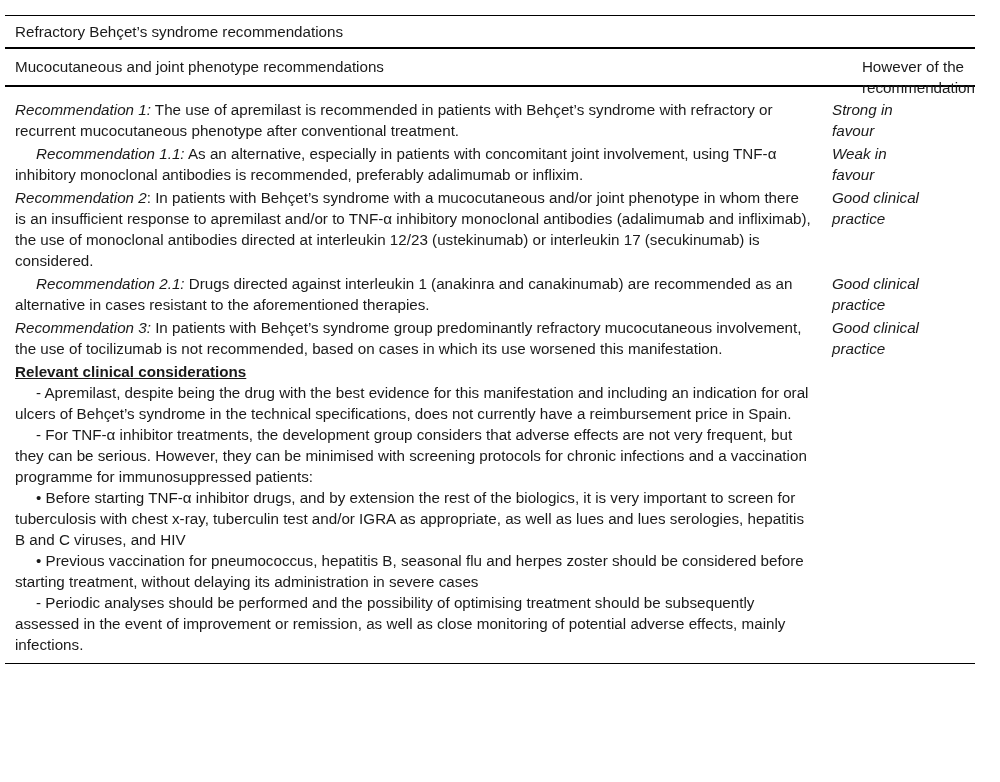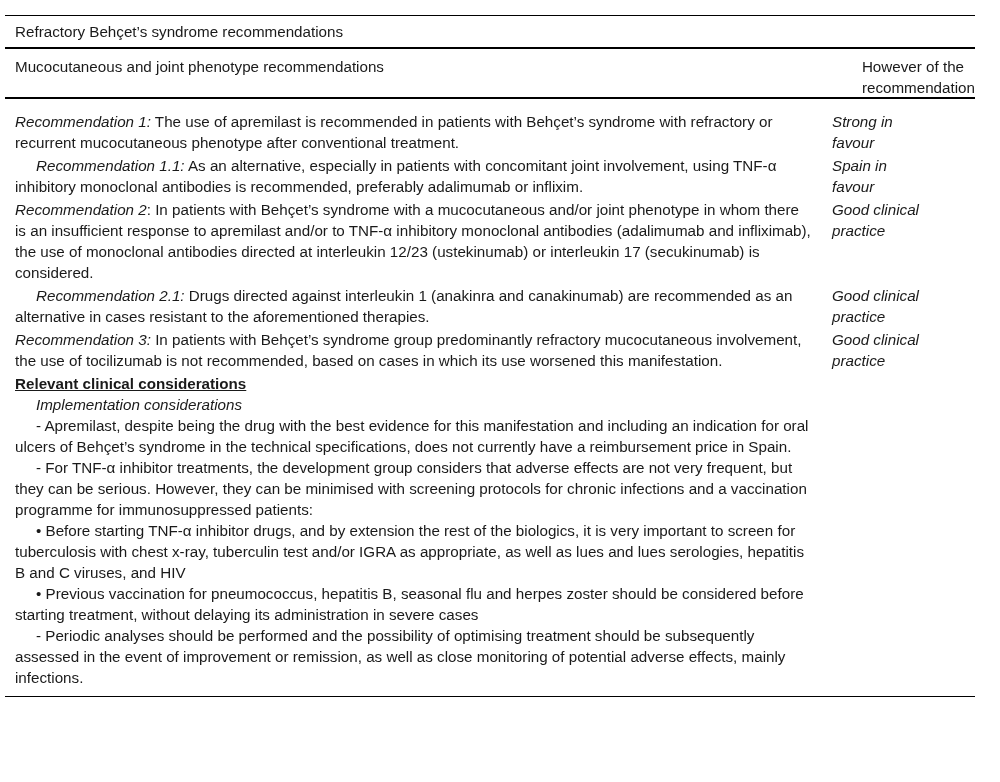--- a/index.html
+++ b/index.html
@@ -2,21 +2,21 @@
 <html><head>
 <meta charset="utf-8">
 <style>
   html, body { margin: 0; padding: 0; background: #ffffff; }
   body { width: 1000px; height: 782px; overflow: hidden; position: relative;
          font-family: "Liberation Sans", sans-serif; font-size: 15.2px; color: #1a1a1a; }
   .tbl { position: absolute; left: 5px; top: 15px; width: 970px; }
   .rule-thin { border-top: 1px solid #000; }
   .rule-thick { border-top: 2px solid #000; }
   .title-row { height: 31px; line-height: 31px; padding-left: 10px; }
-  .head-row { display: flex; height: 48px; gap: 44px; }
+  .head-row { display: flex; height: 36px; gap: 44px; }
   .head-left { width: 827px; padding-left: 10px; padding-top: 7px; box-sizing: border-box; line-height: 21px; }
   .head-right { flex: 1; padding-top: 7px; line-height: 21px; }
   .body { padding-top: 12px; }
   .row { display: flex; }
   .cell-l { width: 827px; padding-left: 10px; box-sizing: border-box; padding-right: 20px; line-height: 21px; padding-bottom: 2px; }
   .cell-r { flex: 1; line-height: 21px; font-style: italic; }
   .ind { text-indent: 21px; }
   em, .it { font-style: italic; }
   .bold { font-weight: bold; text-decoration: underline; }
   .bottom { border-top: 1px solid #000; margin-top: 6px; }
@@ -41,21 +41,21 @@
     <div class="row">
       <div class="cell-l"><span class="it">Recommendation 1:</span><span> The use of apremilast is recommended in patients with Behçet’s syndrome with refractory or recurrent mucocutaneous phenotype after conventional treatment.</span></div>
       <div class="cell-r">
           <div>Strong in</div>
           <div>favour</div>
         </div>
     </div>
     <div class="row">
       <div class="cell-l ind"><span class="it">Recommendation 1.1:</span><span> As an alternative, especially in patients with concomitant joint involvement, using TNF-α inhibitory monoclonal antibodies is recommended, preferably adalimumab or inflixim.</span></div>
       <div class="cell-r">
-          <div>Spain in</div>
+          <div>Weak in</div>
           <div>favour</div>
         </div>
     </div>
     <div class="row">
       <div class="cell-l"><span class="it">Recommendation 2</span><span>: In patients with Behçet’s syndrome with a mucocutaneous and/or joint phenotype in whom there is an insufficient response to apremilast and/or to TNF-α inhibitory monoclonal antibodies (adalimumab and infliximab), the use of monoclonal antibodies directed at interleukin 12/23 (ustekinumab) or interleukin 17 (secukinumab) is considered.</span></div>
       <div class="cell-r">
           <div>Good clinical</div>
           <div>practice</div>
         </div>
     </div>
@@ -70,21 +70,20 @@
       <div class="cell-l"><span class="it">Recommendation 3:</span><span> In patients with Behçet’s syndrome group predominantly refractory mucocutaneous involvement, the use of tocilizumab is not recommended, based on cases in which its use worsened this manifestation.</span></div>
       <div class="cell-r">
           <div>Good clinical</div>
           <div>practice</div>
         </div>
     </div>
 
     <div class="row">
       <div class="cell-l">
         <div class="bold">Relevant clinical considerations</div>
-        <div class="ind it">Implementation considerations</div>
         <div class="ind">- Apremilast, despite being the drug with the best evidence for this manifestation and including an indication for oral ulcers of Behçet’s syndrome in the technical specifications, does not currently have a reimbursement price in Spain.</div>
         <div class="ind">- For TNF-α inhibitor treatments, the development group considers that adverse effects are not very frequent, but they can be serious. However, they can be minimised with screening protocols for chronic infections and a vaccination programme for immunosuppressed patients:</div>
         <div class="ind">• Before starting TNF-α inhibitor drugs, and by extension the rest of the biologics, it is very important to screen for tuberculosis with chest x-ray, tuberculin test and/or IGRA as appropriate, as well as lues and lues serologies, hepatitis B and C viruses, and HIV</div>
         <div class="ind">• Previous vaccination for pneumococcus, hepatitis B, seasonal flu and herpes zoster should be considered before starting treatment, without delaying its administration in severe cases</div>
         <div class="ind">- Periodic analyses should be performed and the possibility of optimising treatment should be subsequently assessed in the event of improvement or remission, as well as close monitoring of potential adverse effects, mainly infections.</div>
       </div>
       <div class="cell-r"></div>
     </div>
   </div>
   <div class="bottom"></div>

